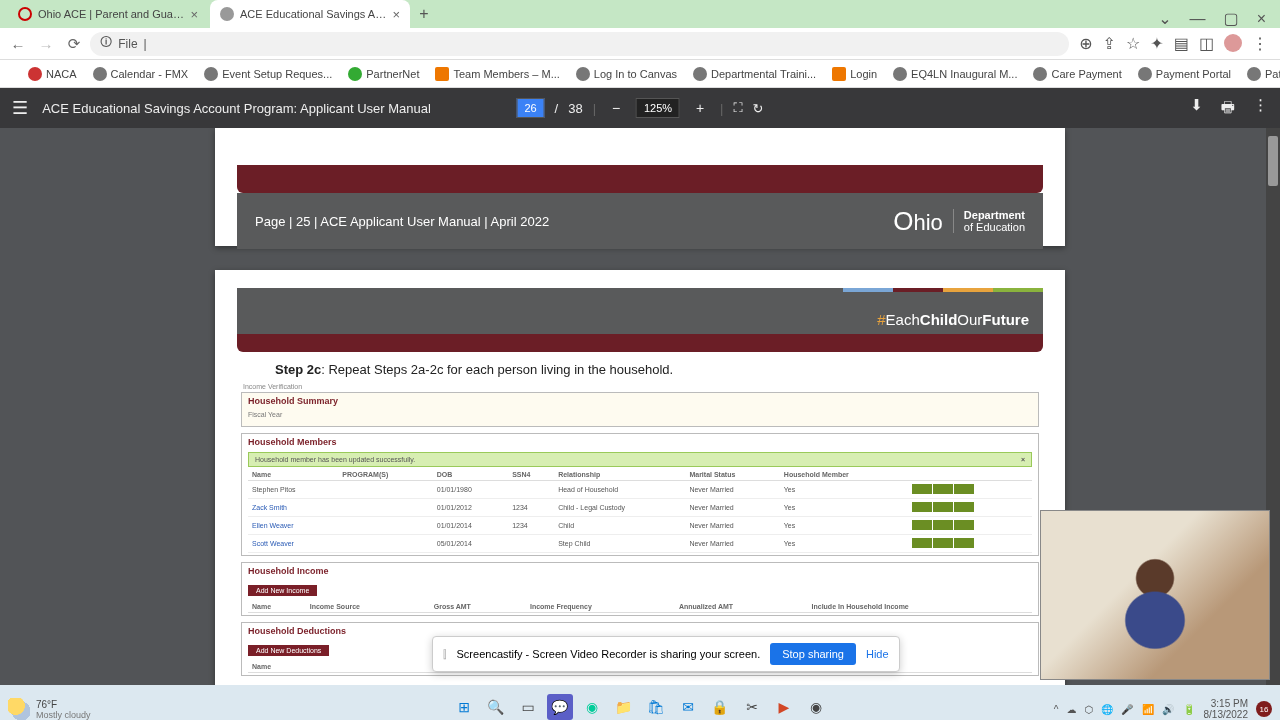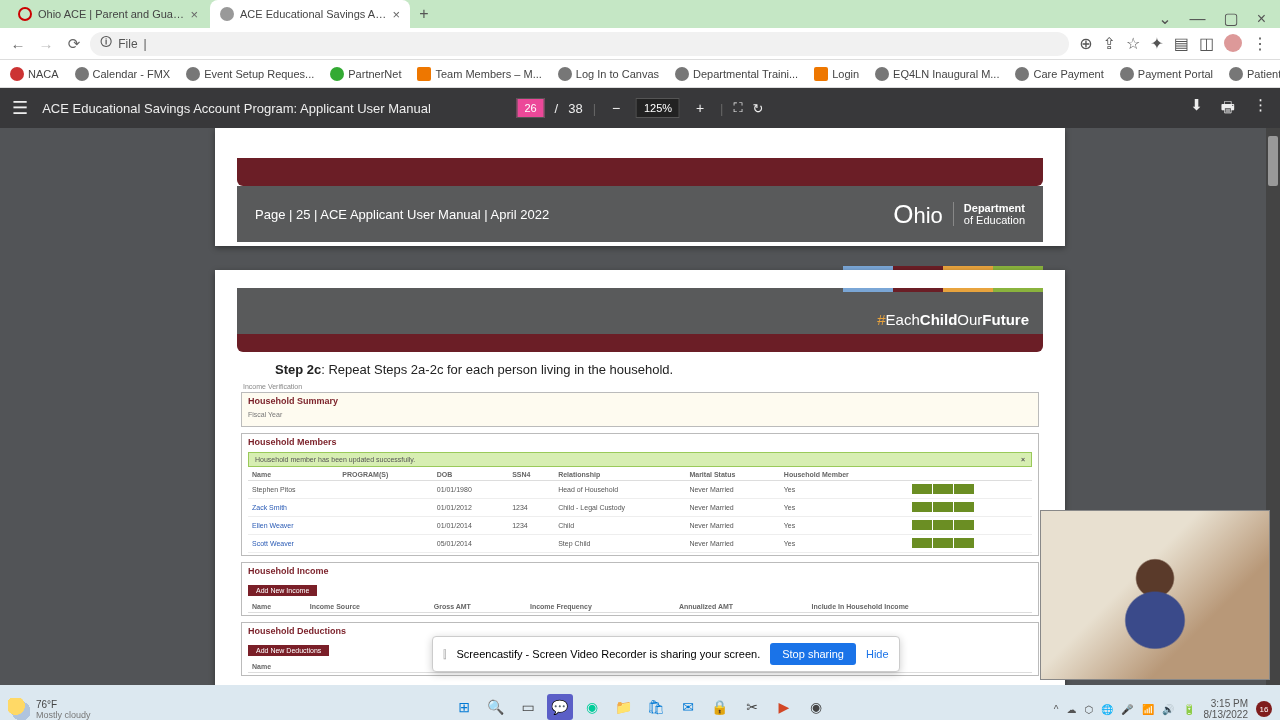--- a/index.html
+++ b/index.html
@@ -11,34 +11,34 @@
 .tab .favicon{width:14px;height:14px;border-radius:50%;background:#999;flex:0 0 14px}
 .tab .fav-red{border:2px solid #c00;background:transparent}
 .tab .tab-title{flex:1;white-space:nowrap;overflow:hidden;text-overflow:ellipsis}
 .tab .close{font-size:13px;color:#666}
 .newtab{width:24px;display:flex;align-items:center;justify-content:center;font-size:16px;color:#555}
 .win-controls{margin-left:auto;display:flex;gap:18px;padding-right:14px;align-items:center;color:#555}
 .addrbar{height:32px;background:#fff;display:flex;align-items:center;padding:0 6px;gap:4px;border-bottom:1px solid #ddd}
 .addrbar .navbtn{width:24px;height:24px;display:flex;align-items:center;justify-content:center;color:#666;font-size:15px}
 .addrbar .omni{flex:1;display:flex;align-items:center;background:#f1f1f1;border-radius:14px;height:24px;padding:0 10px;font-size:12px;color:#555;gap:6px}
 .addrbar .righticons{display:flex;gap:10px;padding:0 6px;color:#555}
-.bookbar{height:28px;background:#fff;display:flex;align-items:center;padding:0 4px;gap:4px;border-bottom:1px solid #ddd;font-size:11px;color:#444}
+.bookbar{height:28px;background:#fff;display:flex;align-items:center;padding:0 22px;gap:4px;border-bottom:1px solid #ddd;font-size:11px;color:#444}
 .bm{display:flex;align-items:center;gap:4px;padding:2px 6px;white-space:nowrap}
 .bm .bico{width:14px;height:14px;border-radius:50%;background:#777;flex:0 0 14px}
 .pdfbar{height:40px;background:#38383a;display:flex;align-items:center;color:#eee;padding:0 12px;font-size:13px}
 .pdfbar .menu{font-size:18px;margin-right:14px}
 .pdfbar .center{position:absolute;left:50%;transform:translateX(-50%);display:flex;align-items:center;gap:10px}
-.pdfbar .pagein{width:28px;height:20px;background:#ec4899;border:1px solid #555;color:#fff;text-align:center;font-size:11px}
+.pdfbar .pagein{width:28px;height:20px;background:#3b82f6;border:1px solid #555;color:#fff;text-align:center;font-size:11px}
 .pdfbar .zoom{width:44px;height:20px;background:#222;border:1px solid #555;color:#fff;display:flex;align-items:center;justify-content:center;font-size:11px}
 .pdfbar .zbtn{width:20px;height:20px;display:flex;align-items:center;justify-content:center;color:#eee;font-size:14px}
 .pdfbar .right{margin-left:auto;display:flex;gap:18px;font-size:15px}
 .viewer{position:absolute;top:128px;left:0;right:0;bottom:35px;background:#525457;overflow:hidden}
 .page{background:#fff;width:850px;margin:0 auto;box-shadow:0 2px 6px rgba(0,0,0,.4)}
 .page1{height:118px;margin-bottom:24px}
-.page1 .banner{margin:0 22px;height:112px;position:relative}
+.page1 .banner{margin:7px 22px;height:112px;position:relative}
 .page1 .maroon{height:28px;background:#6b1e26;border-radius:0 0 6px 6px}
 .page1 .gray{height:56px;background:#595a5b;display:flex;align-items:center;padding:0 18px;color:#fff;font-size:13px;justify-content:space-between}
 .ohio{display:flex;align-items:center;gap:10px}
 .ohio .o{font-size:26px;font-weight:300}
 .ohio .hio{font-size:22px;font-weight:300}
 .ohio .dept{font-size:11px;line-height:1.1;border-left:1px solid #888;padding-left:10px}
 .stripe span{flex:1}
 .page2{min-height:520px;position:relative}
 .page2 .tophdr{height:46px;background:#595a5b;position:relative;margin:0 22px}
 .page2 .tophdr .stripe{position:absolute;right:0;top:0;width:200px;height:4px;display:flex}

